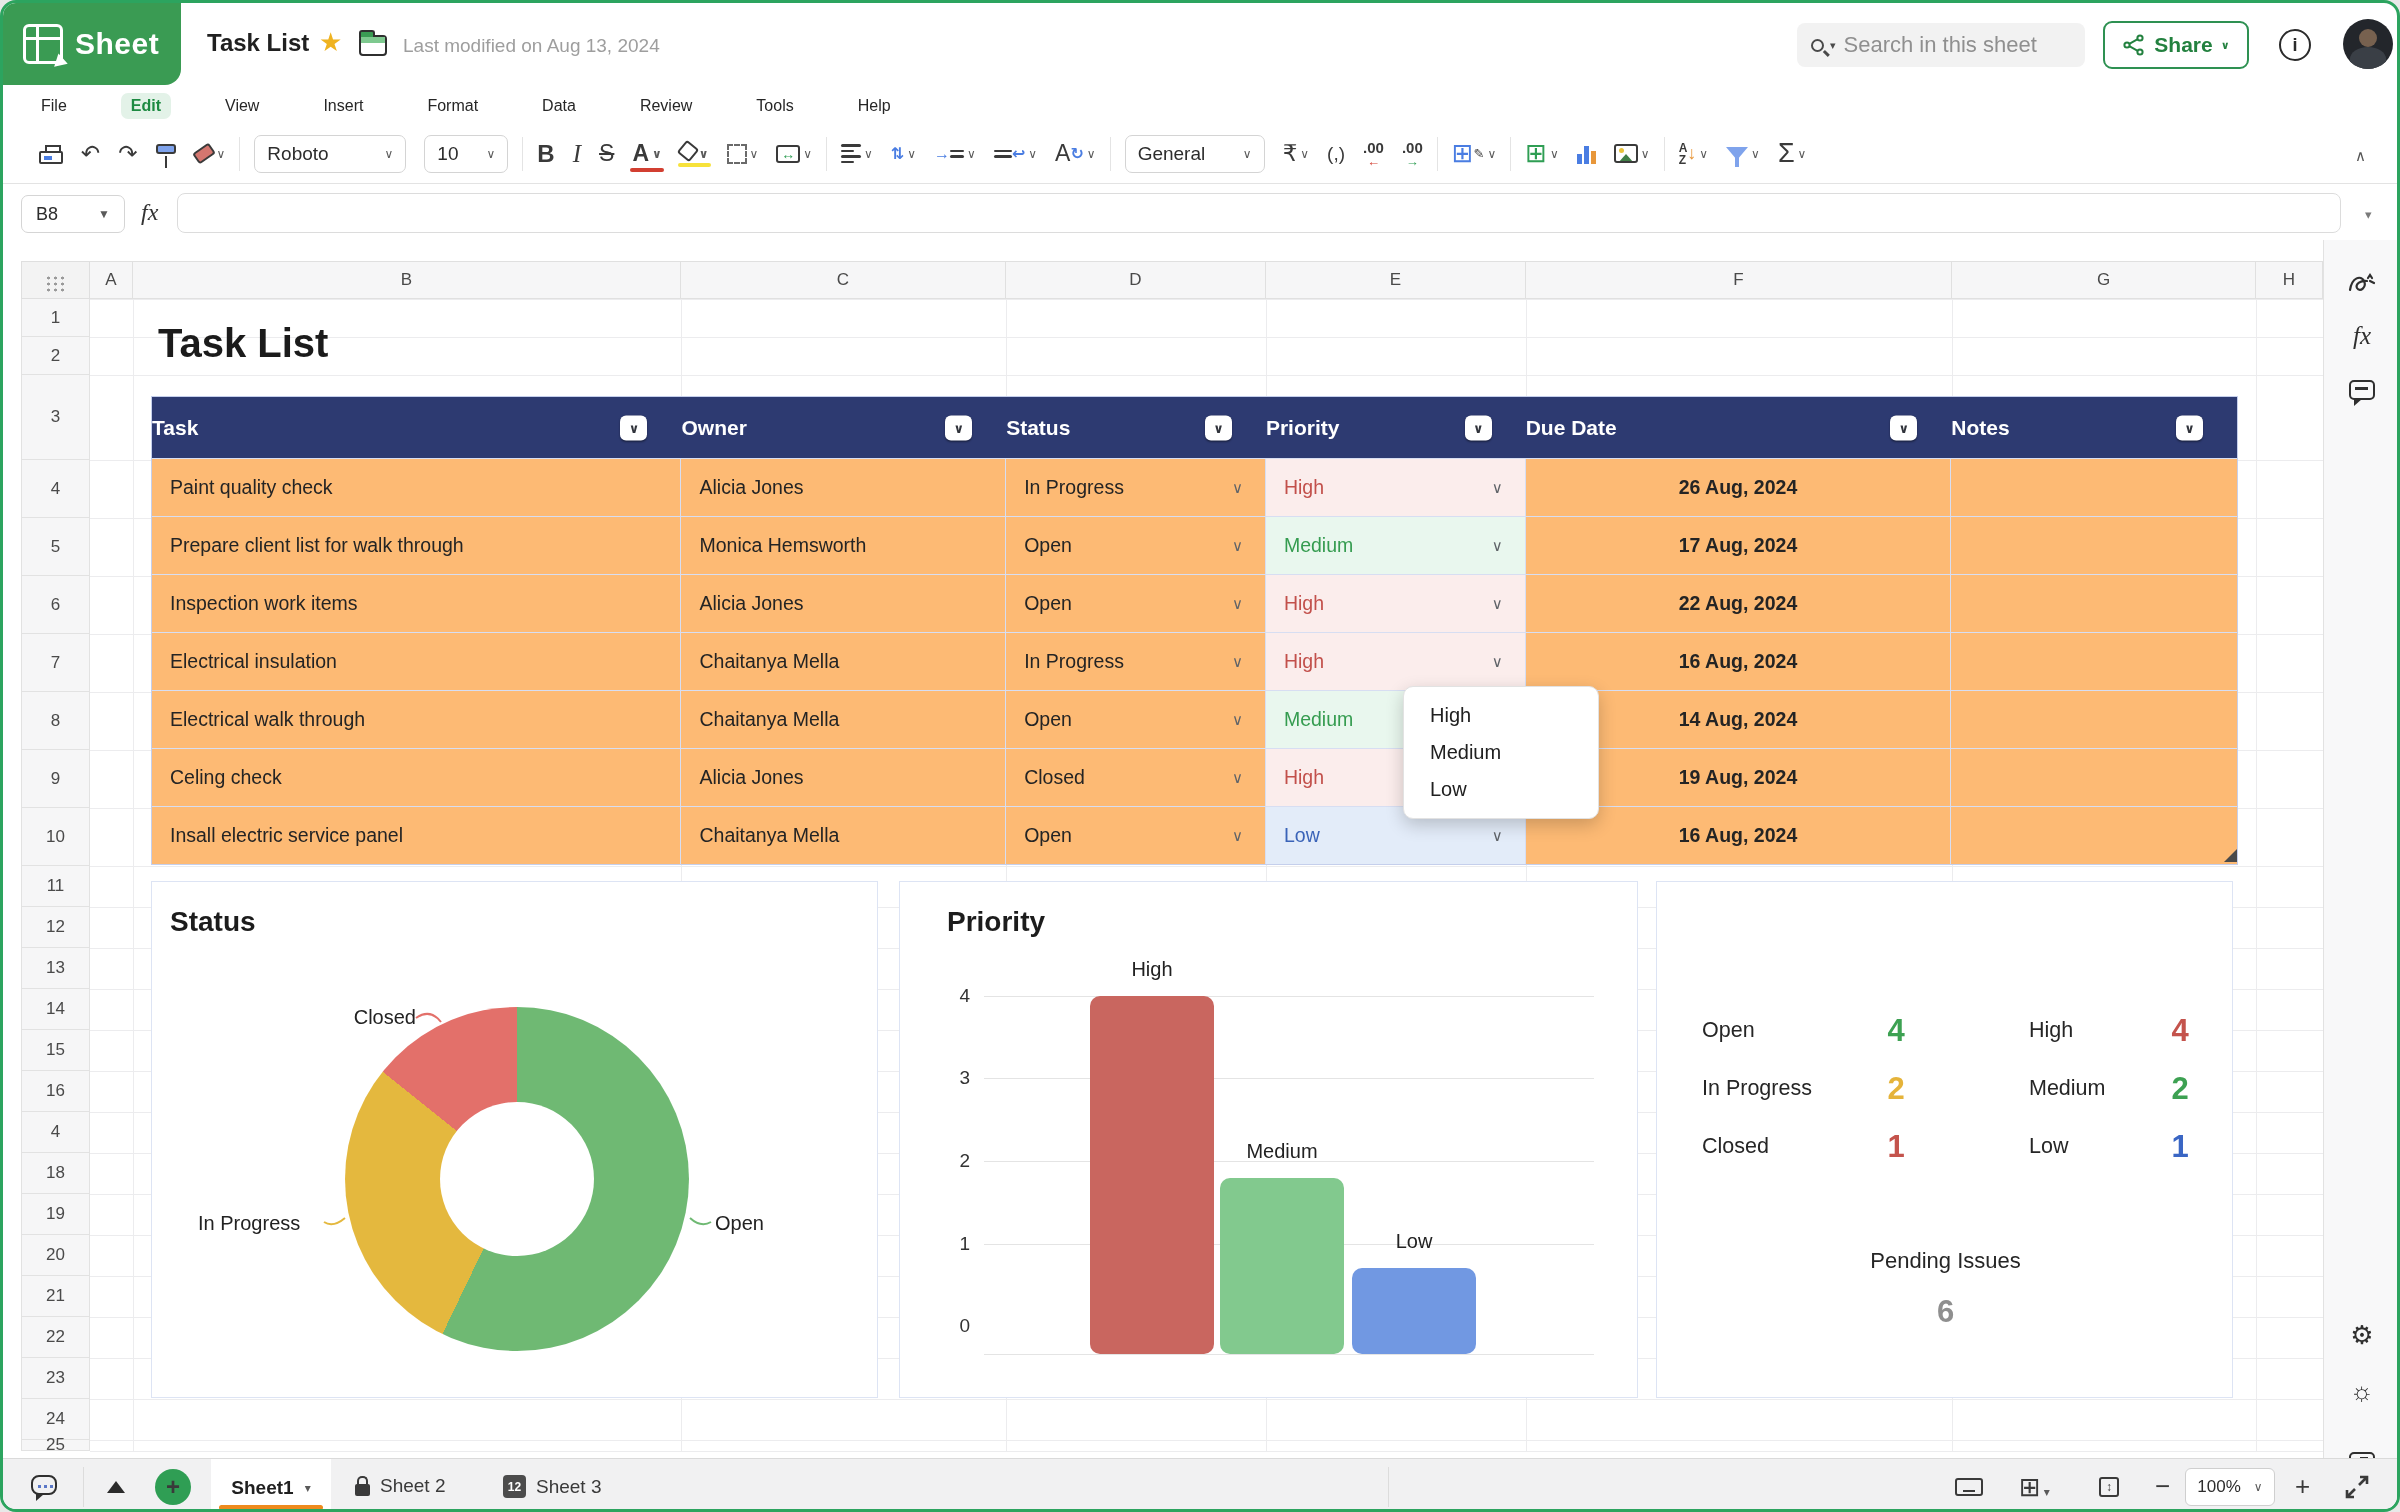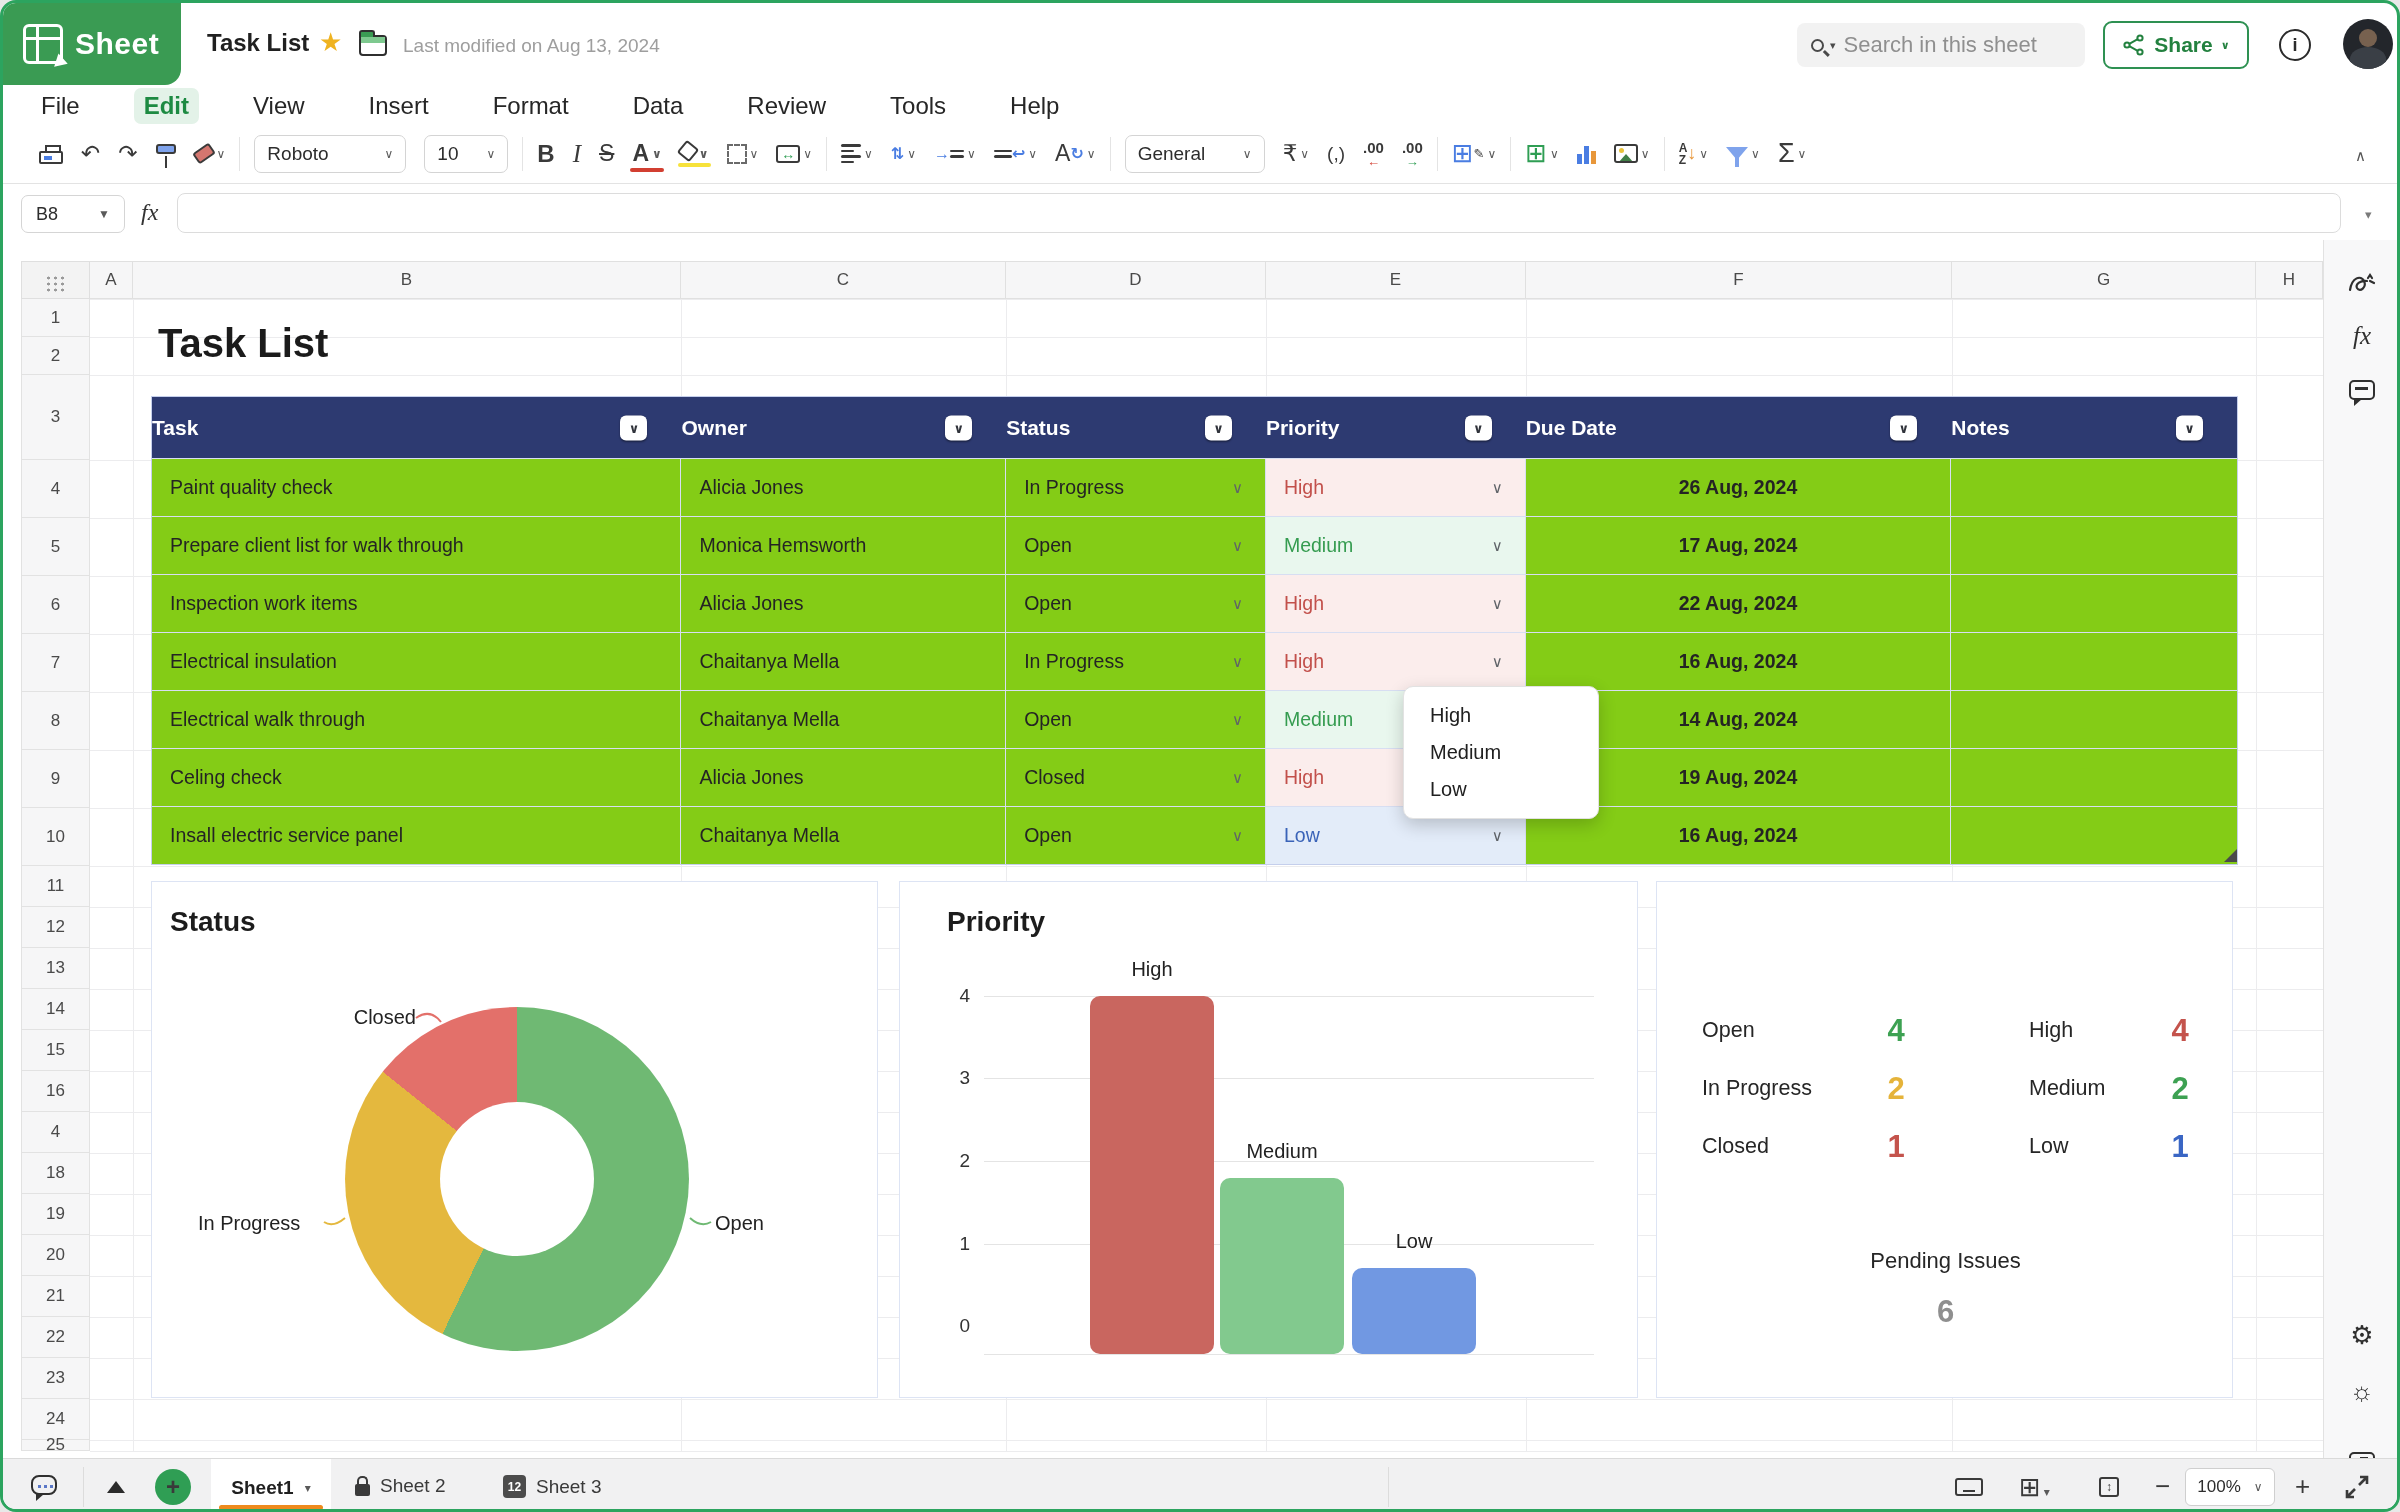--- a/index.html
+++ b/index.html
@@ -25,21 +25,21 @@
   .mini-caret{font-size:11px;color:#4a4a4a;}
   .searchbox input{border:none;background:transparent;outline:none;font-size:22px;color:#333;width:200px;}
   .searchbox input::placeholder{color:#8f8f8f;}
   .sharebtn{left:2100px;top:18px;width:146px;height:48px;border:2px solid #2e9152;border-radius:9px;background:#fff;display:flex;align-items:center;justify-content:center;gap:8px;color:#23813f;font-size:21px;font-weight:700;cursor:pointer;}
   .infoicon{left:2276px;top:26px;width:32px;height:32px;border:2.5px solid #2b2b2b;border-radius:50%;display:flex;align-items:center;justify-content:center;font-size:18px;font-weight:700;color:#2b2b2b;}
   .avatar{left:2340px;top:16px;width:50px;height:50px;border-radius:50%;background:#23262b;overflow:hidden;}
   .avatar:before{content:"";position:absolute;left:16px;top:10px;width:18px;height:18px;border-radius:50%;background:#77614f;}
   .avatar:after{content:"";position:absolute;left:7px;top:28px;width:36px;height:24px;border-radius:50% 50% 0 0;background:#3a3f46;}
   
   .menubar{left:0;top:84px;width:2320px;height:37px;display:flex;align-items:center;gap:44px;padding-left:28px;background:#fff;}
-  .menu-item{font-size:24px;color:#262626;cursor:pointer;padding:4px 10px;border-radius:7px;}
+  .menu-item{font-size:16px;color:#262626;cursor:pointer;padding:4px 10px;border-radius:7px;}
   .menu-item.active{background:#e3f2e8;color:#1d8a42;font-weight:600;}
   
   .toolbar{left:0;top:121px;width:2400px;height:60px;border-bottom:1px solid #e3e3e3;display:flex;align-items:center;padding-left:22px;background:#fff;}
   .tgroup{display:flex;align-items:center;gap:18px;padding:0 14px;}
   .tdiv{width:1px;height:34px;background:#e4e4e4;}
   .ticon{display:flex;align-items:center;justify-content:center;color:#3a3a3a;font-size:23px;cursor:pointer;position:relative;}
   .caret{font-size:12px;color:#5a5a5a;margin-left:3px;cursor:pointer;}
   .printer{width:24px;height:13px;border:2.5px solid #3a3a3a;border-radius:2px;position:relative;margin-top:8px;}
   .printer:before{content:"";position:absolute;left:4px;top:-8px;width:12px;height:6px;border:2.5px solid #3a3a3a;border-bottom:none;}
   .printer:after{content:"";position:absolute;left:3px;top:3px;width:8px;height:4px;background:#4a7de2;}
@@ -87,21 +87,21 @@
   .rowhead{left:18px;width:69px;background:#f6f6f7;border:1px solid #e2e2e2;border-top:none;display:flex;align-items:center;justify-content:center;font-size:17px;color:#4a4a4a;}
   .gl-h{background:#ececee;height:1px;left:87px;width:2233px;}
   .gl-v{background:#ececee;width:1px;top:296px;height:1152px;}
   
   .sheet-title{left:155px;top:318px;font-size:40px;font-weight:700;color:#1b1b1b;}
   .ttable{left:148px;top:393px;width:2087px;border:1px solid #c5cfec;background:#fff;}
   .thead{display:flex;background:#2d3a71;height:61px;}
   .th{position:relative;display:flex;align-items:center;justify-content:flex-start;color:#fff;font-size:21px;font-weight:700;}
   .fbtn{position:absolute;right:34px;top:50%;transform:translateY(-50%);width:27px;height:25px;background:#fff;border-radius:6px;box-shadow:0 1px 2px rgba(0,0,0,.4);display:flex;align-items:center;justify-content:center;}
   .fchev{font-size:13px;color:#30333b;font-weight:700;}
-  .trow{display:flex;height:58px;border-top:1px solid #d7def2;background:#84cc16;}
+  .trow{display:flex;height:58px;border-top:1px solid #d7def2;background:#fdba74;}
   .td{position:relative;display:flex;align-items:center;font-size:19.5px;color:#242424;padding-left:18px;border-right:1px solid #d7def2;}
   .td:last-child{border-right:none;}
   .td .chev{position:absolute;right:22px;font-size:15px;color:#5f6368;}
   .td.center{justify-content:center;padding-left:0;font-weight:600;}
   .prio-high{background:#fbedec;color:#c2504b;}
   .prio-medium{background:#e9f7ee;color:#359c50;}
   .prio-low{background:#e3ecf9;color:#3a63b8;}
   .fill-handle{left:2221px;top:846px;width:0;height:0;border-left:13px solid transparent;border-bottom:13px solid #4a4a4a;}
   
   .popup{left:1400px;top:683px;width:196px;background:#fff;border:1px solid #e2e2e2;border-radius:10px;box-shadow:0 6px 18px rgba(0,0,0,.2);padding:10px 0;}

